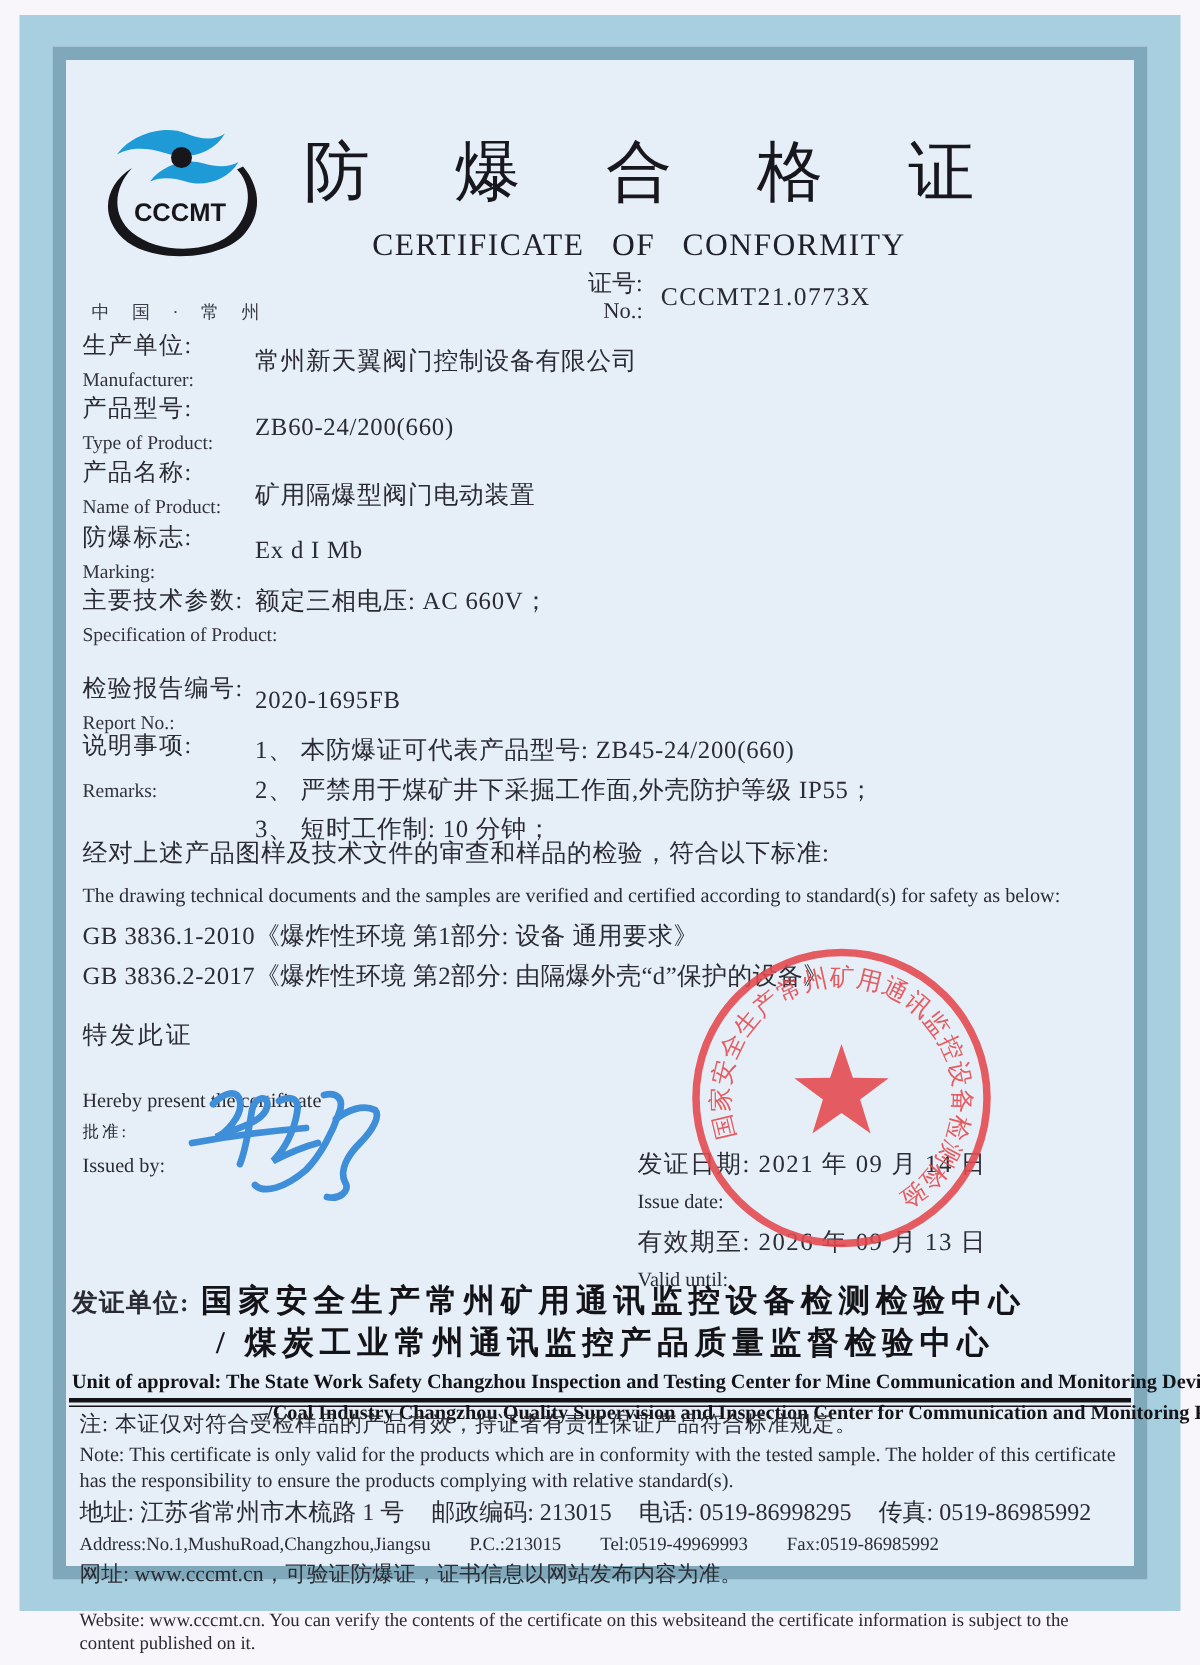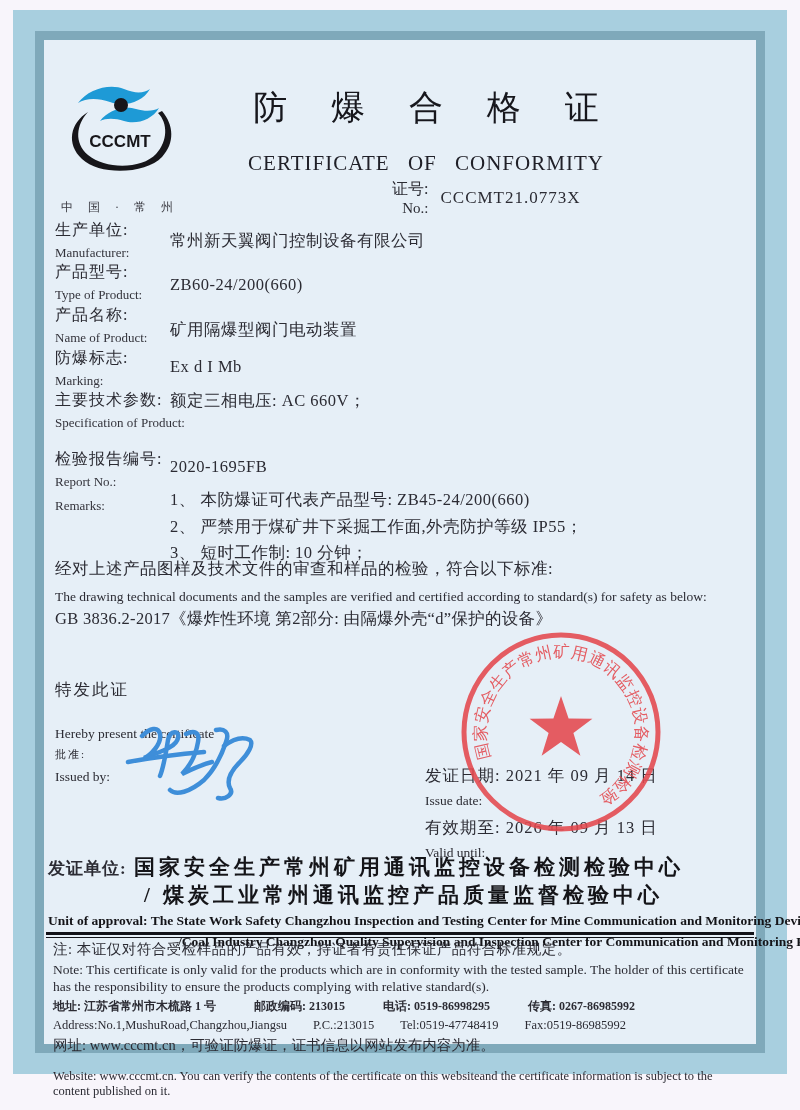--- a/index.html
+++ b/index.html
@@ -12,21 +12,21 @@
   }
   .band{position:absolute; left:13px; top:10px; right:13px; bottom:36px; background:#a8cfdf;}
   .frame{position:absolute; left:35px; top:31px; right:35px; bottom:57px;
          border:9px solid #7fa9ba; background:#e6eff7;}
   .cert-body{position:absolute; left:46px; top:43px; right:46px; bottom:62px;}
 
   
   .logo-wrap{position:absolute; left:10px; top:38px; width:128px; text-align:center;}
   .logo-region{font-size:12px; letter-spacing:6px; color:#3a3a42; margin-top:2px; white-space:nowrap;}
   .title-cn{position:absolute; left:60px; top:42px; width:640px; text-align:center;
-            font-size:34px; letter-spacing:0.52em; text-indent:0.52em; color:#17171d; white-space:nowrap;}
+            font-size:44px; letter-spacing:0.52em; text-indent:0.52em; color:#17171d; white-space:nowrap;}
   .title-en{position:absolute; left:60px; top:108px; width:640px; text-align:center;
             font-size:21px; word-spacing:12px; letter-spacing:1px; color:#202028; white-space:nowrap;}
   .certno{position:absolute; left:305px; top:136px; display:flex; align-items:center; gap:12px;}
   .certno .labels{text-align:right;margin-left:41px;}
   .certno .zh{font-size:16px;}
   .certno .en{font-size:15px;}
   .certno .num{font-size:17px; letter-spacing:1px;}
 
   
   .row{position:absolute; left:9px; right:0;}
@@ -62,21 +62,21 @@
   .appr-en1{margin-top:4px; font-size:13.5px; font-weight:bold; white-space:nowrap; color:#141418;}
   .appr-en2{margin-left:130px; margin-top:5px; font-size:13.5px; font-weight:bold; white-space:nowrap; color:#141418;}
 
   .dbl-rule{position:absolute; left:0; right:0; top:889px; height:2px;
             border-top:3px solid #121218; border-bottom:1px solid #121218;}
 
   
   .footer{position:absolute; left:7px; right:4px; top:897px;}
   .footer .n-cn{font-size:14.5px; letter-spacing:0.5px;}
   .footer .n-en{font-size:13.5px; line-height:16.5px; margin-top:3px;}
-  .contact{display:flex; gap:38px; margin-top:3px; font-size:12px; white-space:nowrap;font-weight:bold;}
+  .contact{display:flex; gap:18px; margin-top:3px; font-size:16px; white-space:nowrap;}
   .contact-en{display:flex; gap:26px; margin-top:3px; font-size:12.5px; white-space:nowrap;}
   .web-cn{margin-top:3px; font-size:14.5px;}
   .web-en{margin-top:14px; font-size:12.5px;}
 
   .sig{position:absolute; left:74px; top:675px;}
   .stamp{position:absolute; left:412px; top:586px; opacity:0.88;}
 </style>
 </head>
 <body>
 
@@ -133,31 +133,33 @@
       <div class="en-lbl">Specification of Product:</div>
       <div class="val" style="top:0px">额定三相电压: AC 660V；</div>
     </div>
     <div class="row" style="top:406px">
       <div class="zh-lbl">检验报告编号:</div>
       <div class="en-lbl">Report No.:</div>
       <div class="val" style="top:8px">2020-1695FB</div>
     </div>
 
     <div class="row" style="top:444px">
+      <div class="zh-lbl">说明事项:</div>
       <div class="en-lbl" style="margin-top:11px">Remarks:</div>
       <div class="val" style="top:0px">
         <div class="remark-line">1、 本防爆证可代表产品型号: ZB45-24/200(660)</div>
         <div class="remark-line">2、 严禁用于煤矿井下采掘工作面,外壳防护等级 IP55；</div>
         <div class="remark-line">3、 短时工作制: 10 分钟；</div>
       </div>
     </div>
 
     <div class="std">
       <div class="cn">经对上述产品图样及技术文件的审查和样品的检验，符合以下标准:</div>
       <div class="en">The drawing technical documents and the samples are verified and certified according to standard(s) for safety as below:</div>
+      <div class="gb">GB 3836.1-2010《爆炸性环境 第1部分: 设备 通用要求》</div>
       <div class="gb" style="margin-top:0">GB 3836.2-2017《爆炸性环境 第2部分: 由隔爆外壳“d”保护的设备》</div>
     </div>
 
     <div class="present">
       <div class="cn">特发此证</div>
       <div class="en">Hereby present the certificate</div>
       <div class="cn2">批准:</div>
       <div class="en2">Issued by:</div>
     </div>
 
@@ -202,26 +204,26 @@
 
     <div class="dbl-rule"></div>
 
     <div class="footer">
       <div class="n-cn">注: 本证仅对符合受检样品的产品有效，持证者有责任保证产品符合标准规定。</div>
       <div class="n-en">Note: This certificate is only valid for the products which are in conformity with the tested sample. The holder of this certificate has the responsibility to ensure the products complying with relative standard(s).</div>
       <div class="contact">
         <span>地址: 江苏省常州市木梳路 1 号</span>
         <span>邮政编码: 213015</span>
         <span>电话: 0519-86998295</span>
-        <span>传真: 0267-86985992</span>
+        <span>传真: 0519-86985992</span>
       </div>
       <div class="contact-en">
         <span>Address:No.1,MushuRoad,Changzhou,Jiangsu</span>
         <span>P.C.:213015</span>
-        <span>Tel:0519-47748419</span>
+        <span>Tel:0519-49969993</span>
         <span>Fax:0519-86985992</span>
       </div>
       <div class="web-cn">网址: www.cccmt.cn，可验证防爆证，证书信息以网站发布内容为准。</div>
       <div class="web-en">Website: www.cccmt.cn. You can verify the contents of the certificate on this websiteand the certificate information is subject to the content published on it.</div>
     </div>
 
   </div>
 </div>
 
 </body></html>

